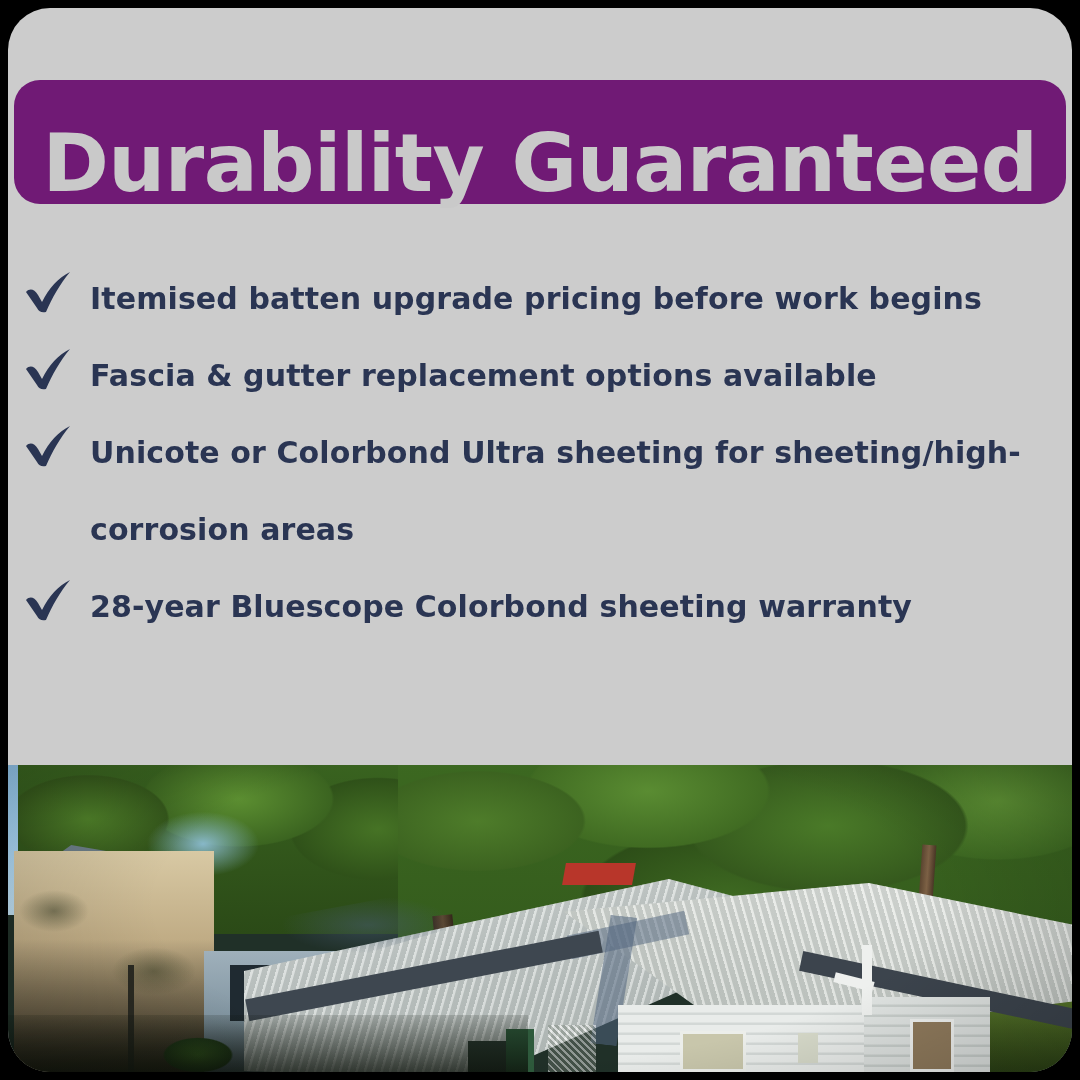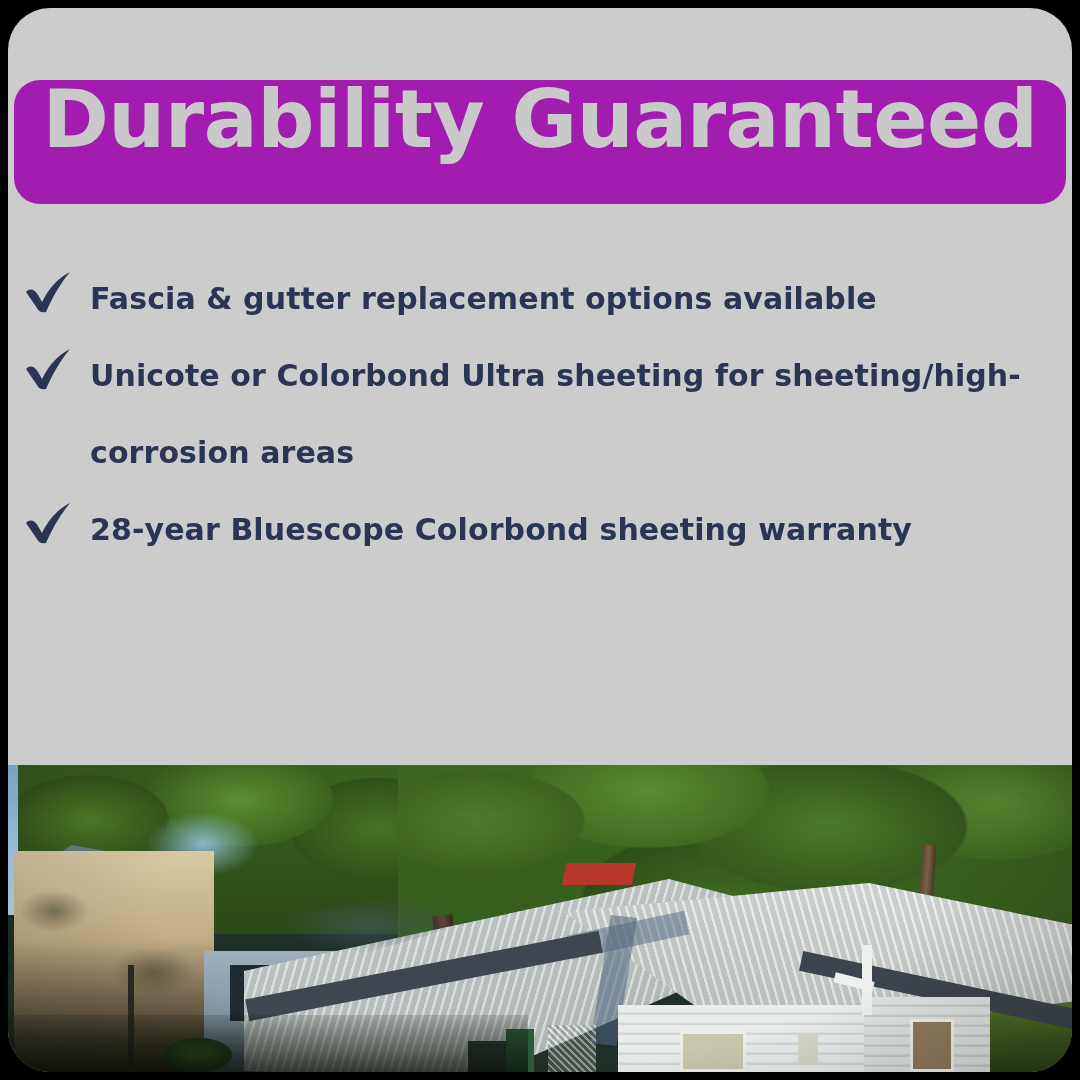--- a/index.html
+++ b/index.html
@@ -25,24 +25,24 @@
     overflow: hidden;
   }
 
   
   #title-banner {
     position: absolute;
     left: 6px;
     top: 72px;
     width: 1052px;
     height: 124px;
-    background: #a21caf;
+    background: #701a75;
     border-radius: 26px;
     display: flex;
-    align-items: flex-start;
+    align-items: flex-end;
     justify-content: center;
   }
   #title-text {
     color: #c9c9c9;
     font-family: "DejaVu Sans", sans-serif;
     font-weight: 700;
     font-size: 80px;
     line-height: 1;
     letter-spacing: -0.5px;
     white-space: nowrap;
@@ -251,20 +251,28 @@
 <body>
 
 <div id="promo-card">
 
   <div id="title-banner">
     <span id="title-text">Durability Guaranteed</span>
   </div>
 
   <div id="checklist">
 
+    <div class="check-row">
+      <span class="check-icon">
+        <svg viewBox="0 0 54 48">
+            <path d="M4 24 C8 20 12 21 16 27 L20 34 C27 20 36 10 48 4 C38 16 30 30 24 44 C20 45 17 44 15 40 Z" fill="#2a3553"></path>
+          </svg>
+      </span>
+      <span class="check-label">Itemised batten upgrade pricing before work begins</span>
+    </div>
 
 
     <div class="check-row">
       <span class="check-icon">
         <svg viewBox="0 0 54 48">
             <path d="M4 24 C8 20 12 21 16 27 L20 34 C27 20 36 10 48 4 C38 16 30 30 24 44 C20 45 17 44 15 40 Z" fill="#2a3553"></path>
           </svg>
       </span>
       <span class="check-label">Fascia &amp; gutter replacement options available</span>
     </div>

